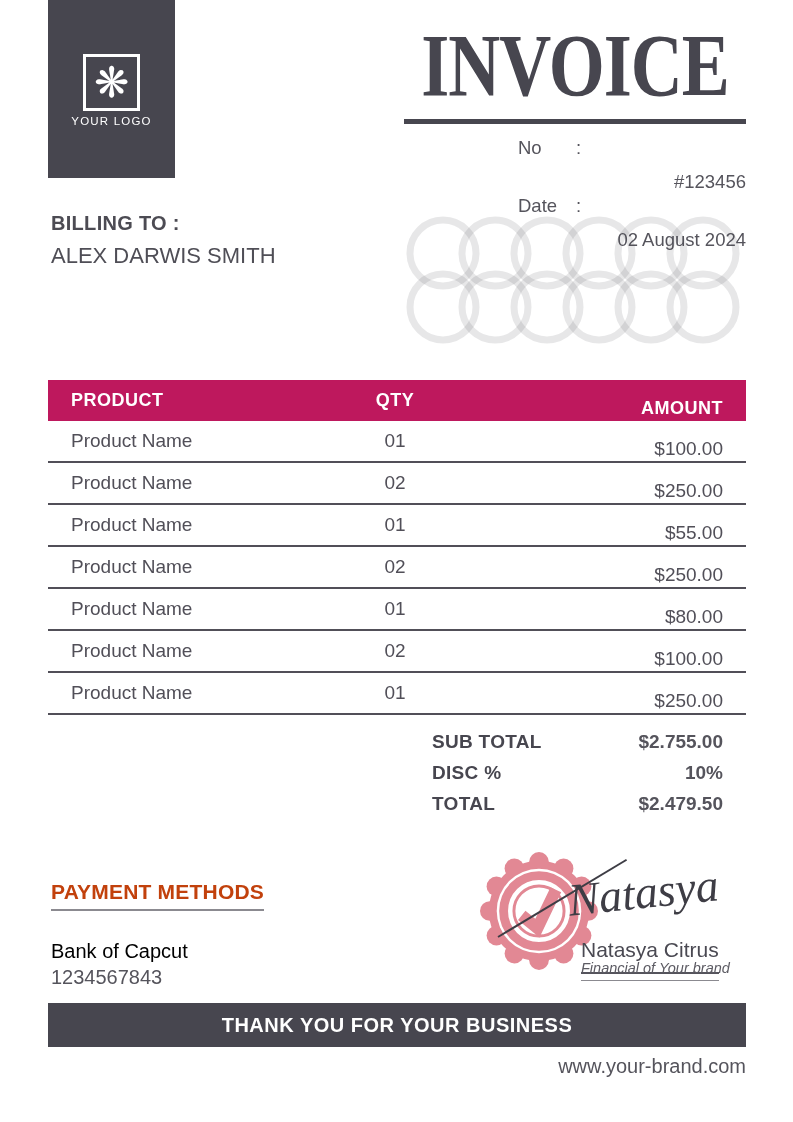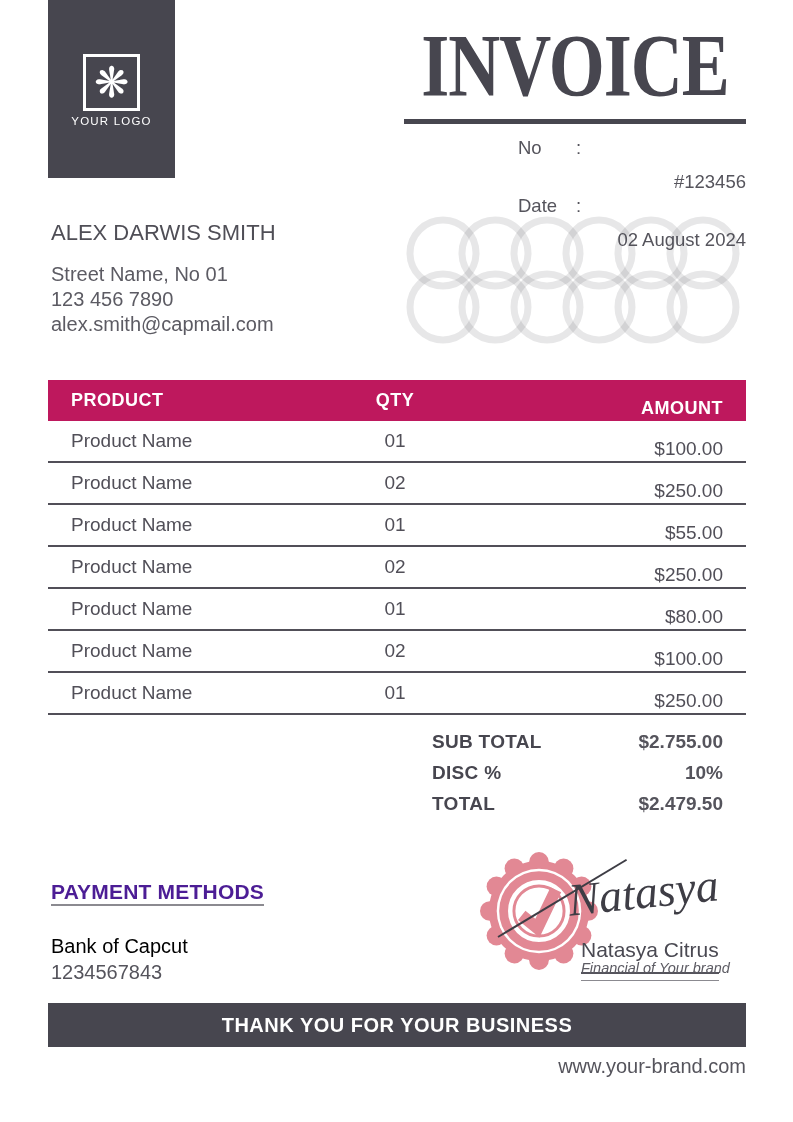--- a/index.html
+++ b/index.html
@@ -114,22 +114,22 @@
 
   
   .totals { position: absolute; left: 432px; top: 726px; width: 291px; }
   .tot-row { display: flex; height: 31px; align-items: center; }
   .tot-label { font-weight: bold; font-size: 19px; color: #47464F; letter-spacing: 0.3px; }
   .tot-value { flex: 1; text-align: right; font-size: 19px; color: #55545C; font-weight: bold; }
 
   
   .payment { position: absolute; left: 51px; top: 880px; }
   .payment-title {
-    font-size: 21px; font-weight: bold; color: #4c1d95;
-    border-bottom: 2px solid #8B8A90;
+    font-size: 21px; font-weight: bold; color: #c2410c;
+    padding-bottom: 5px; border-bottom: 2px solid #8B8A90;
     display: inline-block; letter-spacing: 0.2px;
   }
   .payment-bank { margin-top: 29px; font-size: 20px; color: #000000; }
   .payment-acct { margin-top: 3px; font-size: 20px; color: #55545C; }
 
   
   .stamp { position: absolute; left: 480px; top: 852px; }
   .sig-stroke {
     position: absolute;
     left: 498px; top: 936px;
@@ -213,26 +213,22 @@
       <span class="meta-value">#123456</span>
     </div>
     <div class="meta-row">
       <span class="meta-label">Date</span>
       <span class="meta-sep">:</span>
       <span class="meta-value">02 August 2024</span>
     </div>
   </div>
 
   <div class="billing">
+    <div class="billing-title">BILLING TO :</div>
     <div class="billing-name">ALEX DARWIS SMITH</div>
-    <div class="billing-addr">
-      <div>Street Name, No 01</div>
-      <div>123 456 7890</div>
-      <div>alex.smith@capmail.com</div>
-    </div>
   </div>
 
   <svg class="circles" width="340" height="135" viewBox="0 0 340 135">
     <g fill="none" stroke="#47464F" stroke-opacity="0.13" stroke-width="7">
       <circle cx="40" cy="40" r="33"></circle>
         <circle cx="92" cy="40" r="33"></circle>
         <circle cx="144" cy="40" r="33"></circle>
       <circle cx="196" cy="40" r="33"></circle>
         <circle cx="248" cy="40" r="33"></circle>
         <circle cx="300" cy="40" r="33"></circle>

